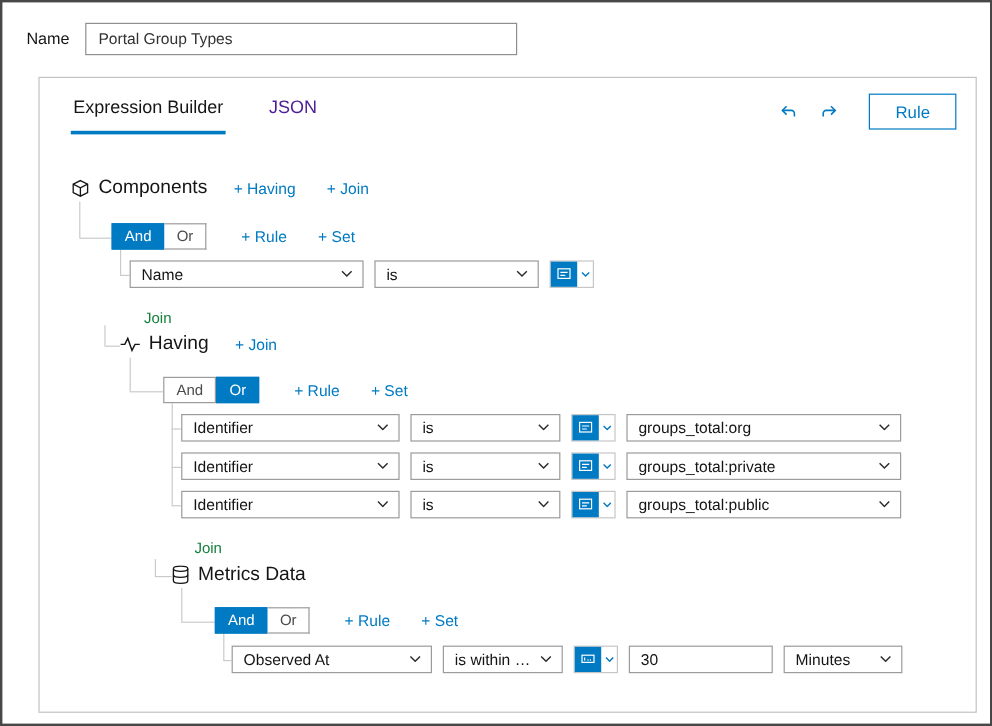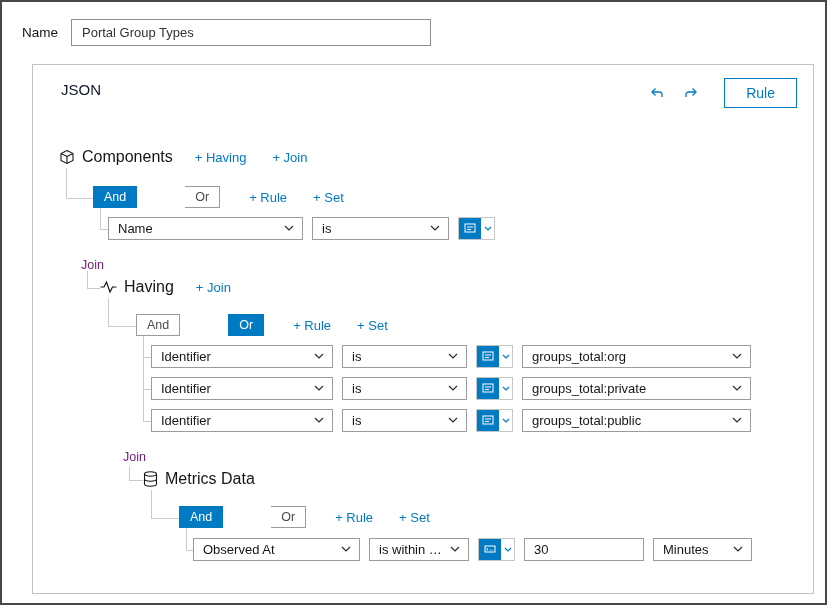--- a/index.html
+++ b/index.html
@@ -18,38 +18,38 @@
     outline:none;background:#fff;
   }
   
   .panel{
     position:absolute;left:30px;top:62px;width:782px;height:530px;
     box-sizing:border-box;border:1px solid #c2c2c2;background:#fff;
   }
   .panel-header{display:flex;align-items:flex-start;padding:13px 16px 0 26px;}
   .tab{font-size:15px;padding:3px 2px 11px 2px;margin-right:34px;cursor:pointer;}
   .tab.active{color:#151515;border-bottom:3px solid #007ac2;}
-  .tab.inactive{color:#0f172a;}
+  .tab.inactive{color:#4c1d95;}
   .header-tools{margin-left:auto;display:flex;align-items:center;gap:16px;}
   .icon-btn{width:18px;height:18px;display:flex;align-items:center;justify-content:center;cursor:pointer;}
   .test-btn{
     margin-left:8px;background:#fff;border:1px solid #007ac2;color:#007ac2;
     font-size:14px;padding:6px 21px;cursor:pointer;font-family:"Liberation Sans",sans-serif;
   }
   
   .tree{position:absolute;left:0;top:0;width:100%;height:100%;pointer-events:none;}
   .tree > *{pointer-events:auto;}
   .trow{position:absolute;display:flex;align-items:center;height:22px;}
   .ent-icon{display:flex;align-items:center;margin-right:7px;}
   .ent-label{font-size:16px;color:#151515;margin-right:22px;}
   .lnk{color:#007ac2;font-size:13px;text-decoration:none;cursor:pointer;white-space:nowrap;}
   .lnk + .lnk{margin-left:26px;}
-  .join-label{font-size:12.5px;color:#701a75;}
-  
-  .seg-group{display:inline-flex;height:22px;font-size:12.5px;gap:48px;}
+  .join-label{font-size:12.5px;color:#15803d;margin-left:39px;}
+  
+  .seg-group{display:inline-flex;height:22px;font-size:12.5px;}
   .seg{display:flex;align-items:center;padding:0 10px;border:1px solid #9b9b9b;background:#fff;color:#4c4c4c;cursor:pointer;box-sizing:border-box;}
   .seg + .seg{border-left:0;}
   .seg-group .seg.on{border:1px solid #007ac2;background:#007ac2;color:#fff;}
   .seg-links{margin-left:29px;display:flex;}
   
   .rule-row{gap:9px;}
   .sel{
     height:23px;box-sizing:border-box;border:1px solid #9b9b9b;background:#fff;
     display:flex;align-items:center;justify-content:space-between;
     padding:0 8px 0 9px;font-size:13px;color:#151515;cursor:pointer;white-space:nowrap;overflow:hidden;
@@ -99,20 +99,21 @@
 <body>
 
 <div class="name-row">
   <span class="name-label">Name</span>
   <input class="name-input" type="text" value="Portal Group Types" style="">
 </div>
 
 <div class="panel">
 
   <div class="panel-header">
+    <div class="tab active">Expression Builder</div>
     <div class="tab inactive">JSON</div>
     <div class="header-tools">
       <span class="icon-btn">
         <svg width="16" height="16" viewBox="0 0 16 16">
             <path d="M6.5 3.5 L3 7 L6.5 10.5" fill="none" stroke="#007ac2" stroke-width="1.3"></path>
             <path d="M3 7 H10.5 a2.5 2.5 0 0 1 2.5 2.5 V12" fill="none" stroke="#007ac2" stroke-width="1.3"></path>
           </svg>
       </span>
       <span class="icon-btn">
         <svg width="16" height="16" viewBox="0 0 16 16">

